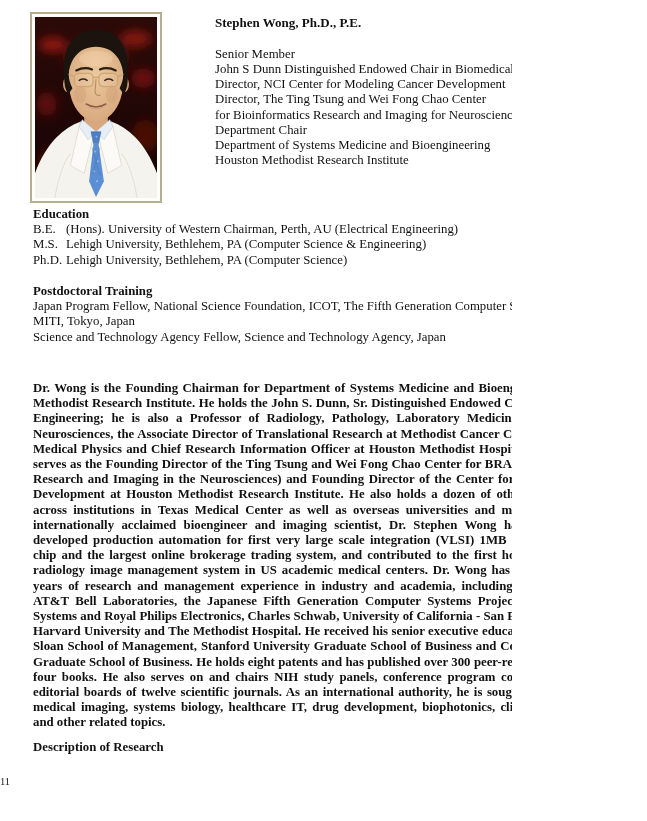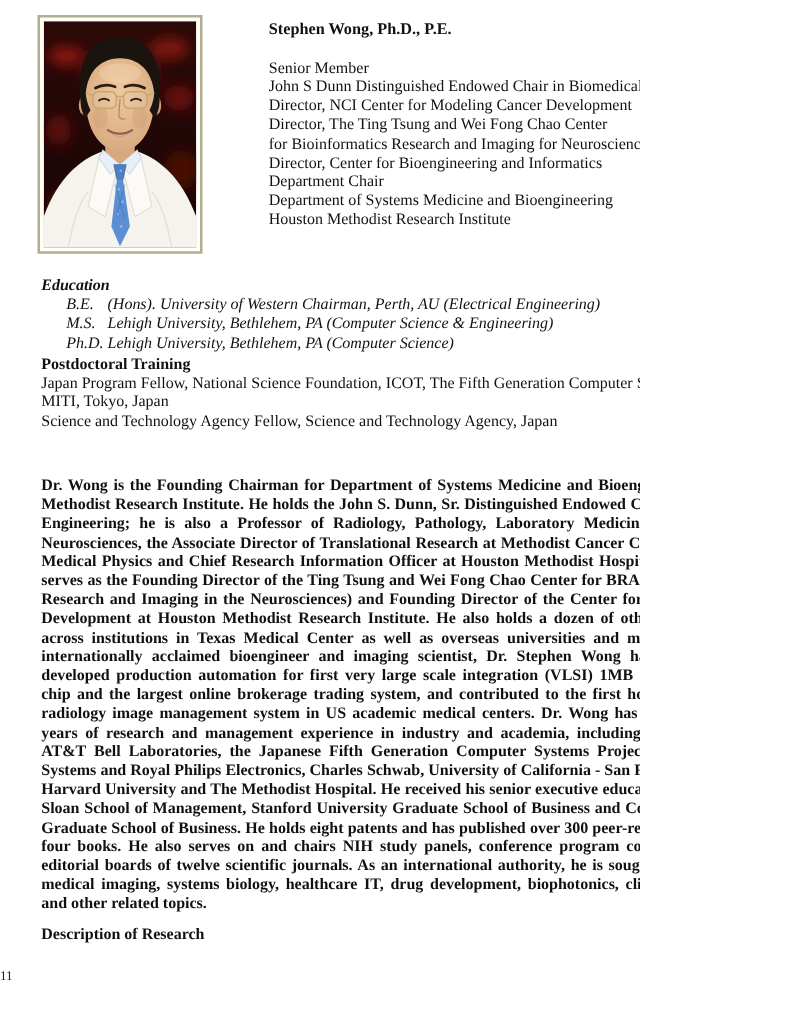--- a/index.html
+++ b/index.html
@@ -21,23 +21,23 @@
     background:#fffef8;
     padding:3px;
   }
   .photo-frame svg { display:block; width:122px; height:181px; }
   .header-block { position:absolute; left:215px; top:15px; width:410px; }
   .person-name { font-weight:bold; font-size:13px; line-height:15.2px; }
   .title-list { margin-top:16.5px; }
   .title-list div { line-height:15.2px; }
   section, .research-heading { position:absolute; left:33px; width:582px; }
   h2 { font-size:12.8px; font-weight:bold; line-height:15.2px; }
-  .education-section { top:221px;font-style:italic; }
+  .education-section { top:207px; }
   .edu-row { display:flex; line-height:15.2px; }
-  .edu-degree { width:33px; flex:none;margin-left:20px; }
+  .edu-degree { width:33px; flex:none; }
   .postdoc-section { top:284px; }
   .postdoc-section div { line-height:15.2px; }
   .bio-section { top:381px; }
   .bio-text { text-align:justify; line-height:15.2px;font-weight:bold; }
   .research-heading { top:740px; }
   .page-number {
     position:absolute; left:0; top:776px; width:100%;
     font-size:10.5px; line-height:12px; color:#222;
   }
 </style>
@@ -129,21 +129,20 @@
   </div>
 
   <div class="header-block">
     <div class="person-name">Stephen Wong, Ph.D., P.E.</div>
     <div class="title-list">
       <div>Senior Member</div>
       <div>John S Dunn Distinguished Endowed Chair in Biomedical Engineering</div>
       <div>Director, NCI Center for Modeling Cancer Development</div>
       <div>Director, The Ting Tsung and Wei Fong Chao Center</div>
       <div>for Bioinformatics Research and Imaging for Neuroscience</div>
-      <div>Director, Center for Bioengineering and Informatics</div>
       <div>Department Chair</div>
       <div>Department of Systems Medicine and Bioengineering</div>
       <div>Houston Methodist Research Institute</div>
     </div>
   </div>
 
   <section class="education-section">
     <h2>Education</h2>
     <div class="edu-row">
       <span class="edu-degree">B.E.</span>

